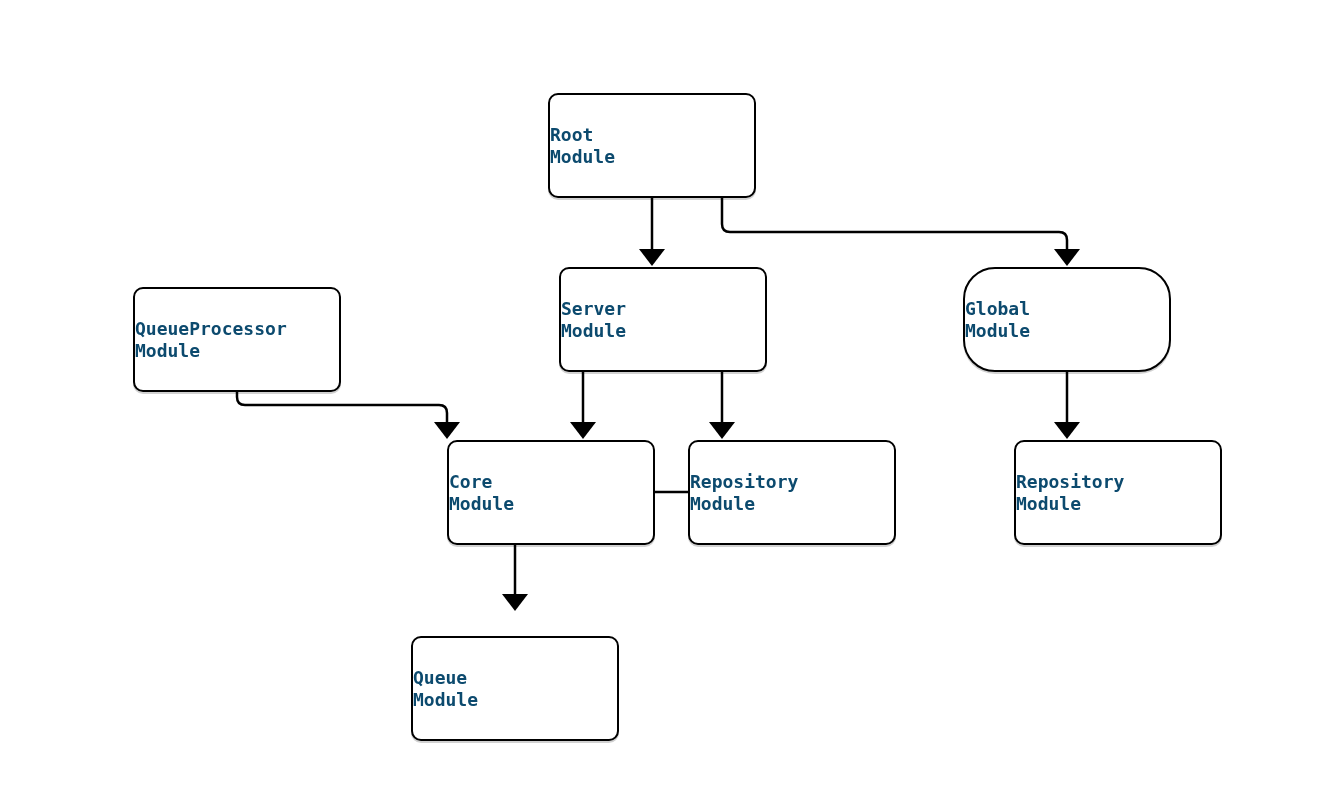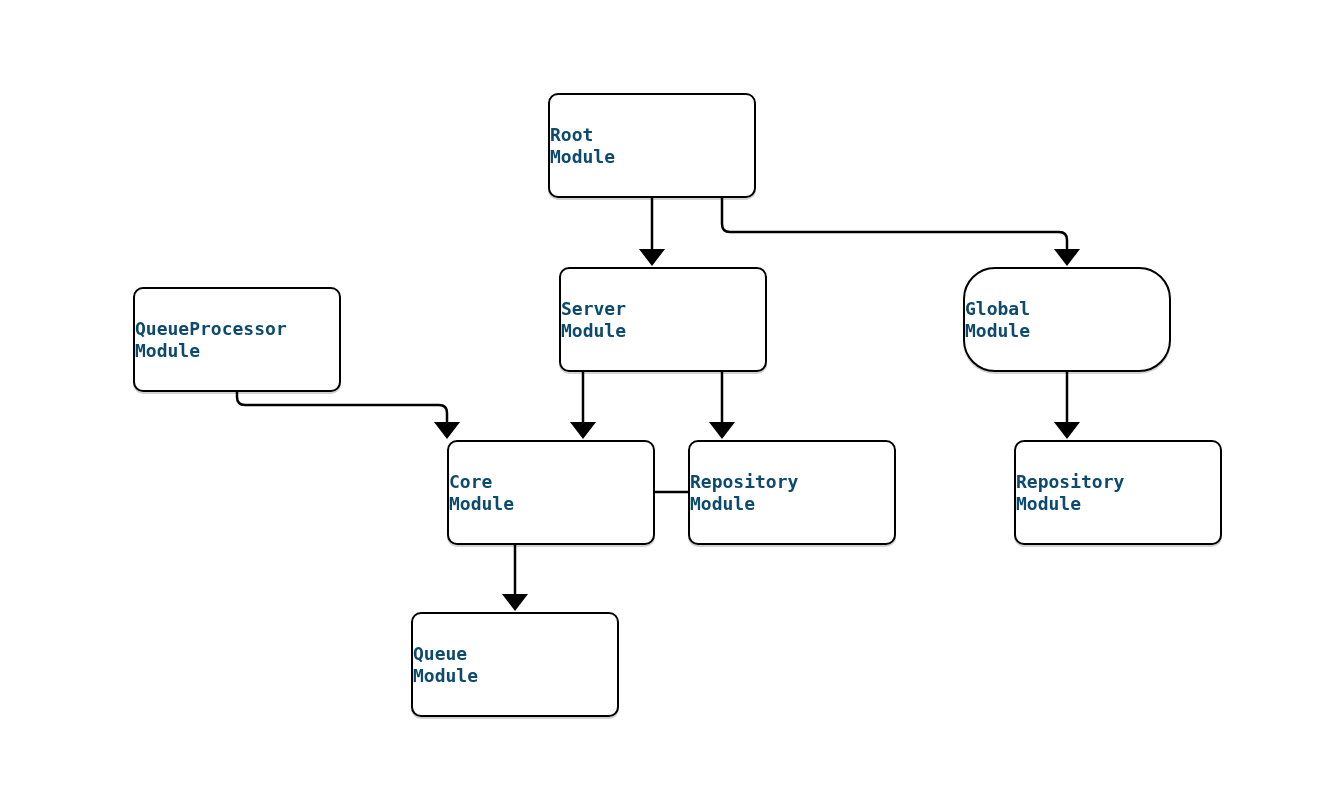--- a/index.html
+++ b/index.html
@@ -51,21 +51,21 @@
     line-height: 22px;
     white-space: nowrap;
   }
   .node-root          { left: 548px;  top: 93px;  }
   .node-queueprocessor{ left: 133px;  top: 267px; margin-top: 20px; }
   .node-server        { left: 548px;  top: 267px; margin-left: 11px; }
   .node-global        { left: 963px;  top: 267px; border-radius: 32px; }
   .node-core          { left: 411px;  top: 440px; margin-left: 36px; }
   .node-endpoints     { left: 688px;  top: 440px; }
   .node-repository    { left: 1014px;  top: 440px; }
-  .node-queue         { left: 411px;  top: 612px; }
+  .node-queue         { left: 411px;  top: 636px; }
 </style>
 </head>
 <body>
 
 <div class="canvas">
 
   <svg class="edge-layer" viewBox="0 0 1337 809" xmlns="http://www.w3.org/2000/svg">
 
     <g>
       <path d="M652,198 L652,250"></path>

